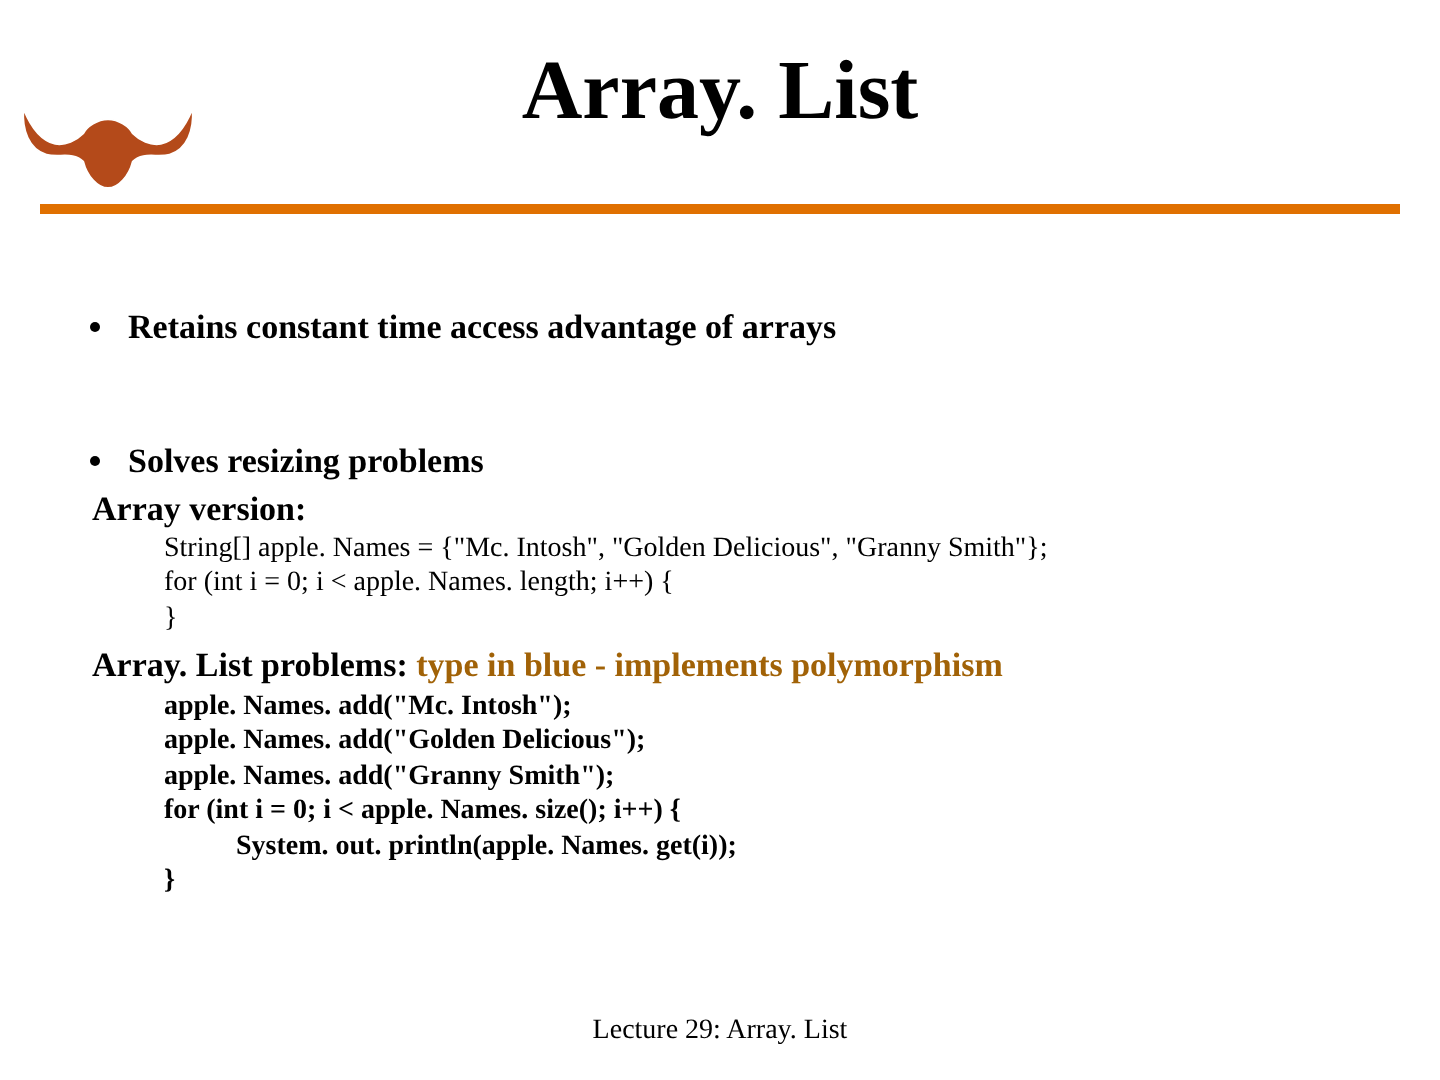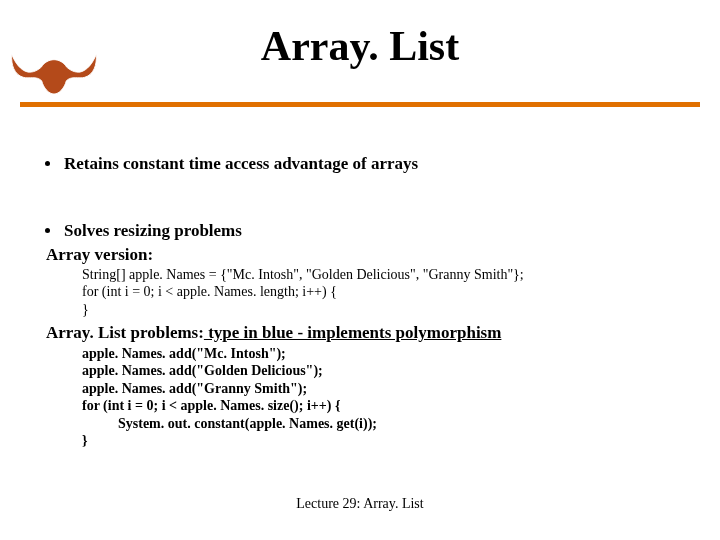--- a/index.html
+++ b/index.html
@@ -64,28 +64,28 @@
   .code {
     margin: 0 0 4px 62px;
     font-size: 14px;
     line-height: 1.25;
   }
   .code .line {
     white-space: pre;
   }
   .code .indent1 { padding-left: 36px; }
   .code-bold .line { font-weight: bold; }
-  .blue { color: #000000; text-decoration: underline; }
+  .blue { color: #a16207; }
   .subhead-inline {
     margin: 2px 0 1px 26px;
     font-weight: bold;
   }
   .footer {
     position: absolute;
-    bottom: 28px;
+    bottom: 16px;
     left: 0;
     width: 720px;
     text-align: center;
     font-family: 'Comic Sans MS', Georgia, serif;
     font-size: 14px;
   }
 </style>
 </head>
 <body>
 
@@ -112,19 +112,19 @@
     </div>
 
     <div class="subhead-inline">
       <span>Array. List problems:</span><span class="blue"> type in blue - implements polymorphism</span>
     </div>
     <div class="code code-bold">
       <div class="line">apple. Names. add("Mc. Intosh");</div>
       <div class="line">apple. Names. add("Golden Delicious");</div>
       <div class="line">apple. Names. add("Granny Smith");</div>
       <div class="line">for (int i = 0; i &lt; apple. Names. size(); i++) {</div>
-      <div class="line indent1">System. out. constant(apple. Names. get(i));</div>
+      <div class="line indent1">System. out. println(apple. Names. get(i));</div>
       <div class="line">}</div>
     </div>
   </div>
 </div>
 
 <div class="footer">Lecture 29: Array. List</div>
 
 </body></html>

